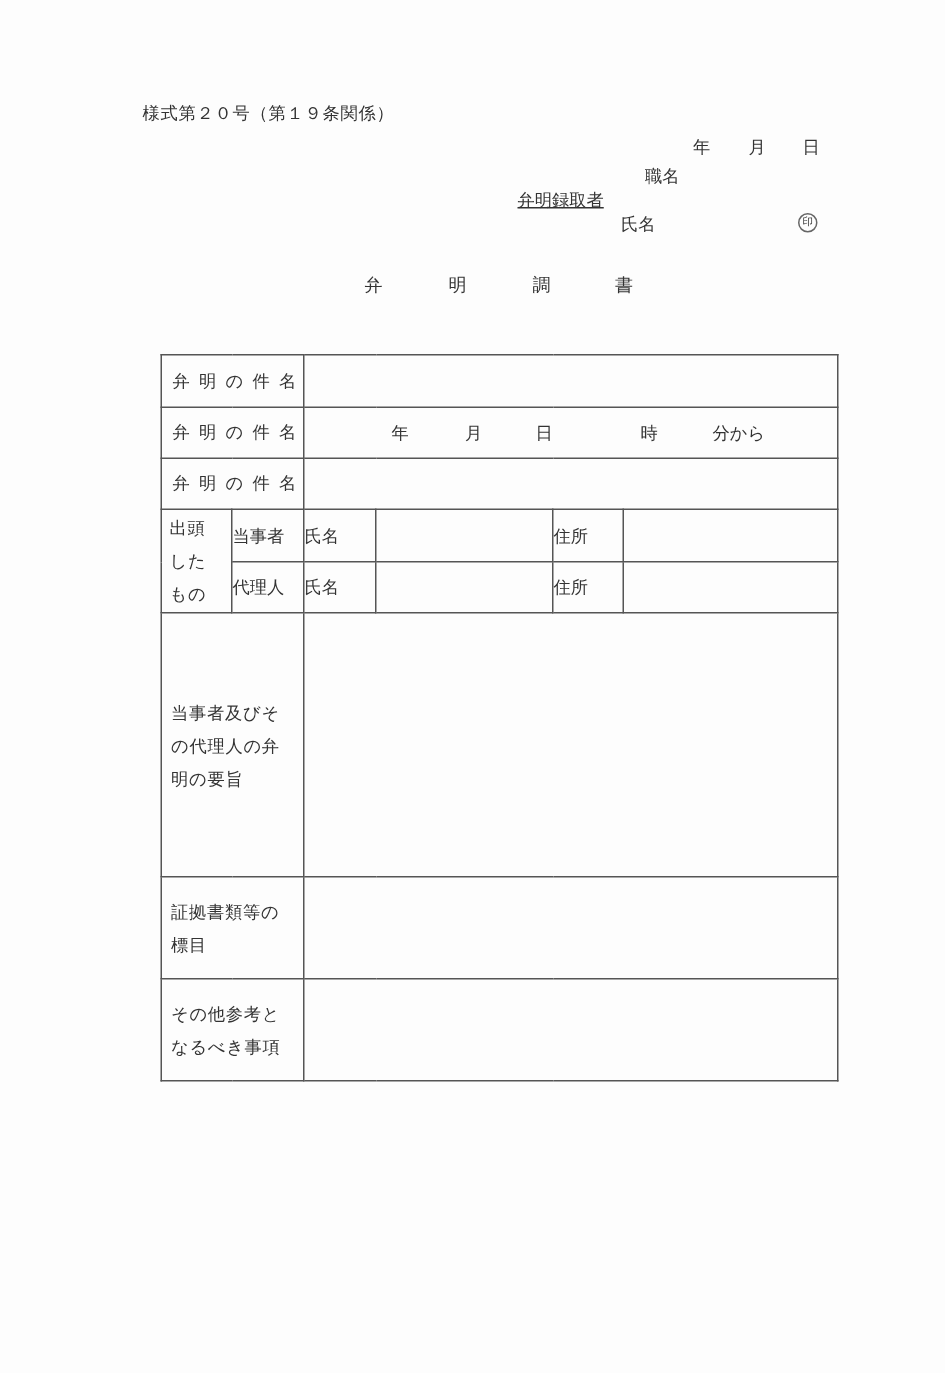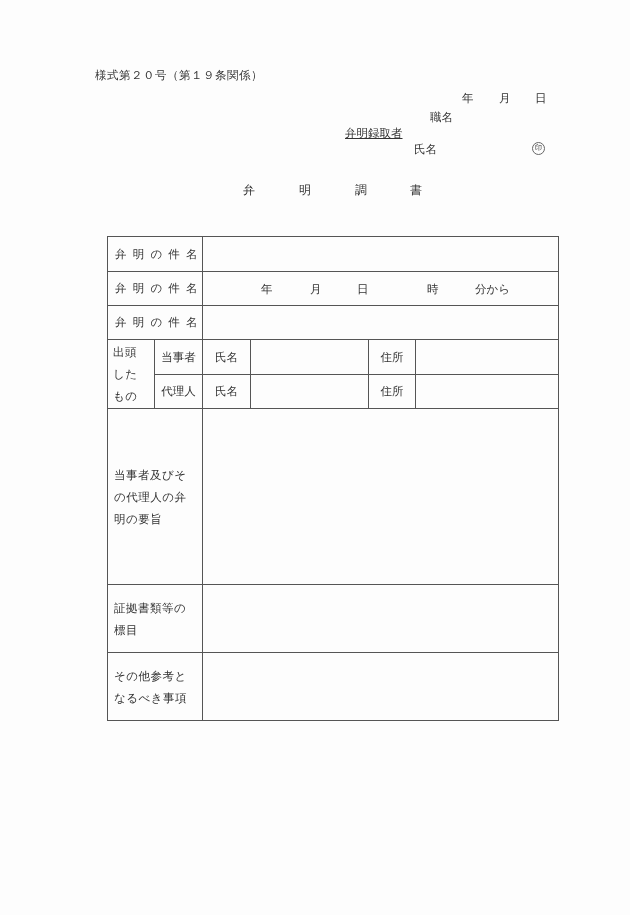--- a/index.html
+++ b/index.html
@@ -14,21 +14,21 @@
   .recorder-name { left:414px; top:142px; }
   .seal-mark { left:532px; top:142px; width:11px; height:11px; border:1px solid #666; border-radius:50%;
                font-size:7px; text-align:center; line-height:11px; }
   .doc-title { top:182px; left:0; width:630px; }
   .doc-title span { position:absolute; font-size:12px; }
 
   table.form { position:absolute; left:107px; top:236px; border-collapse:collapse; table-layout:fixed;
                width:451px; }
   table.form td { border:1px solid #555; padding:0; vertical-align:middle; font-size:11.5px; }
   .lbl-spaced { padding-left:7px !important; letter-spacing:6.2px; white-space:nowrap; }
-  .center { text-align:center; }
+  .center { text-align:left; }
   .multi { padding:0 6px !important; line-height:22px; letter-spacing:0.5px; }
   .datetime-cell { position:relative; }
   .datetime-cell span { position:absolute; top:50%; transform:translateY(-50%); }
 </style>
 </head>
 <body>
 
 <div class="abs form-number">様式第２０号（第１９条関係）</div>
 
 <div class="abs date-line date-y">年</div>

